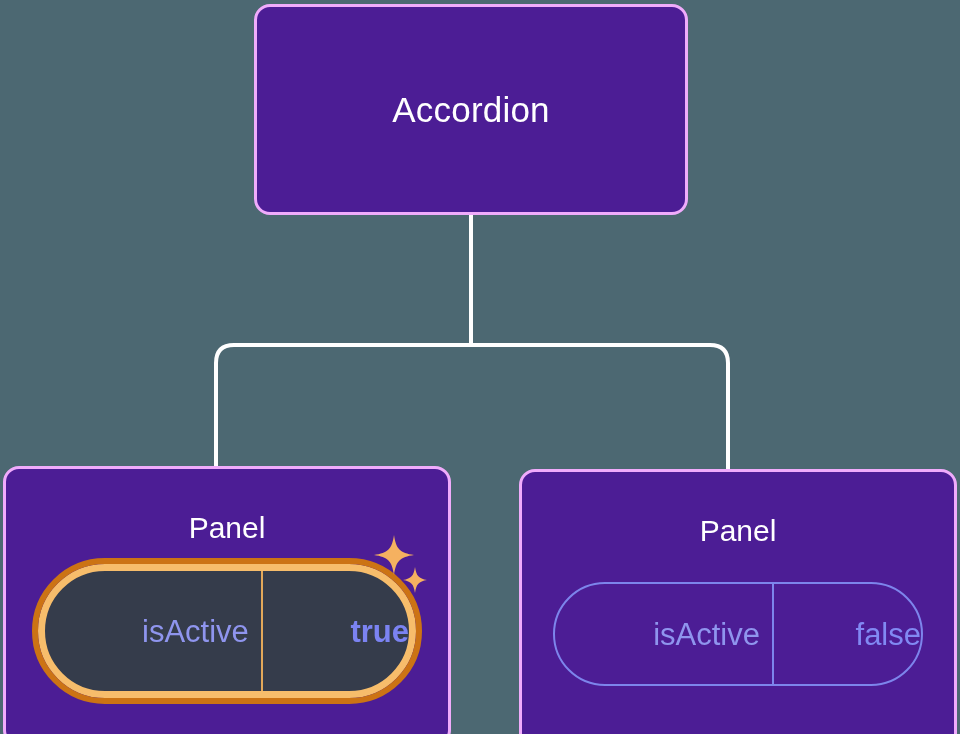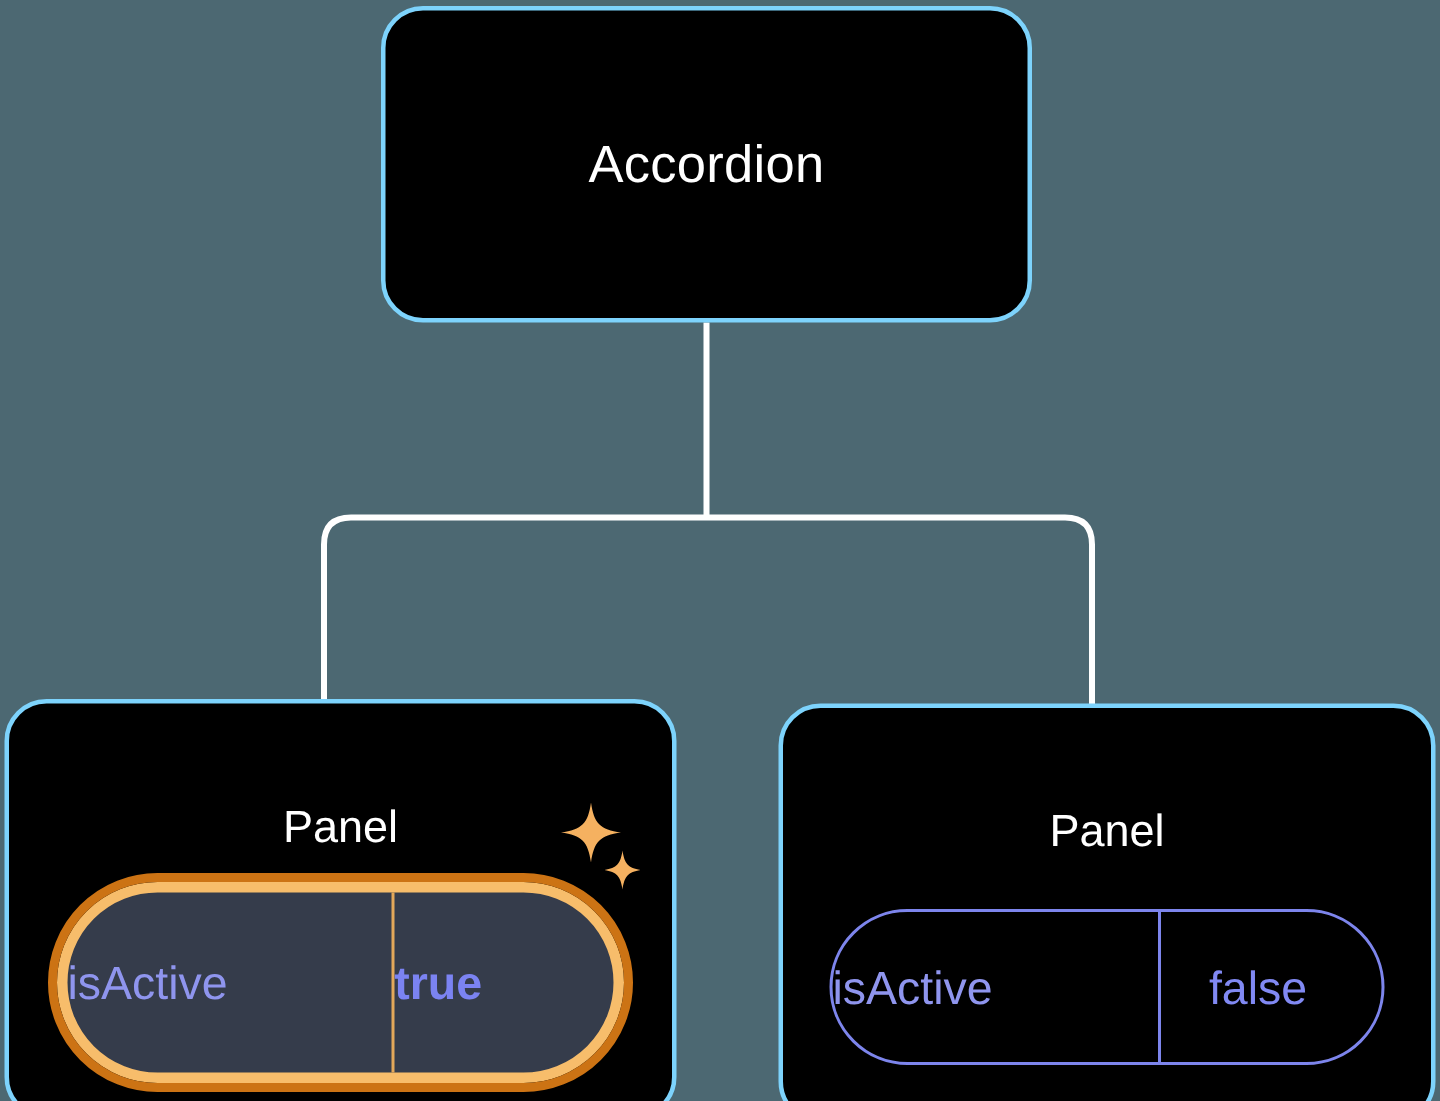--- a/index.html
+++ b/index.html
@@ -27,23 +27,23 @@
     left: 0;
     top: 0;
     width: 960px;
     height: 734px;
     pointer-events: none;
   }
 
   
   .node {
     position: absolute;
-    background: #000000;
-    border: 3px solid #7dd3fc;
-    border-radius: 28px;
+    background: #4c1d95;
+    border: 3px solid #f0abfc;
+    border-radius: 16px;
     box-sizing: border-box;
   }
 
   .node-root {
     left: 254px;
     top: 4px;
     width: 434px;
     height: 211px;
     display: flex;
     align-items: center;
@@ -67,21 +67,21 @@
   }
 
   .node-panel-left  { left: 3px;   width: 448px; top: 466px; }
   .node-panel-right { left: 519px; width: 438px; top: 469px; }
 
   .node-title-panel {
     color: #ffffff;
     font-size: 30px;
     font-weight: 400;
     line-height: 1;
-    margin-top: 68px;
+    margin-top: 44px;
   }
 
   
   .pill {
     position: relative;
     display: flex;
     align-items: stretch;
     box-sizing: border-box;
     border-radius: 999px;
   }
@@ -108,21 +108,21 @@
     outline-offset: 0px;
     background: #353c4b;
   }
   .pill-highlight .pill-cell + .pill-cell {
     border-left: 2px solid #e3a85a;
   }
 
   .pill-cell {
     display: flex;
     align-items: center;
-    justify-content: flex-start;
+    justify-content: flex-end;
     box-sizing: border-box;
   }
   .pill-cell-key   { flex: 0 0 56%; }
   .pill-cell-value { flex: 1 1 auto; margin-left: 12px; }
 
   .prop-key {
     color: #8f95ee;
     font-size: 31px;
     font-weight: 400;
     line-height: 1;

